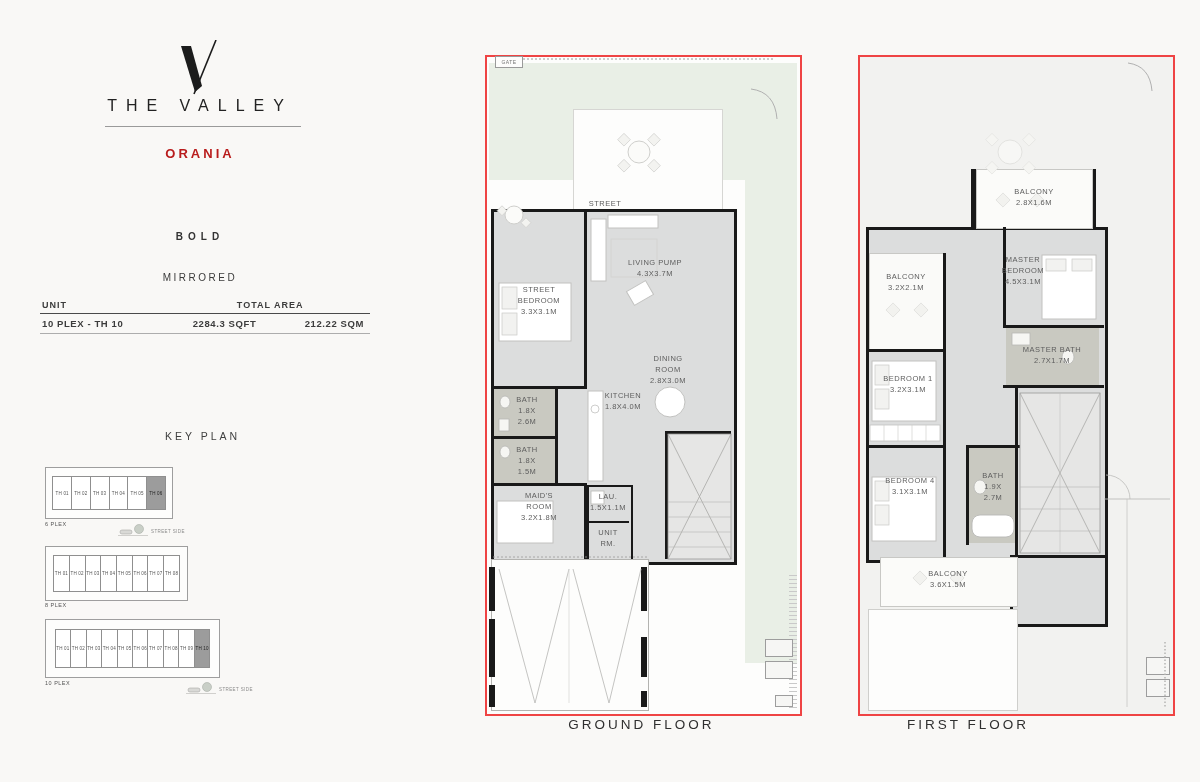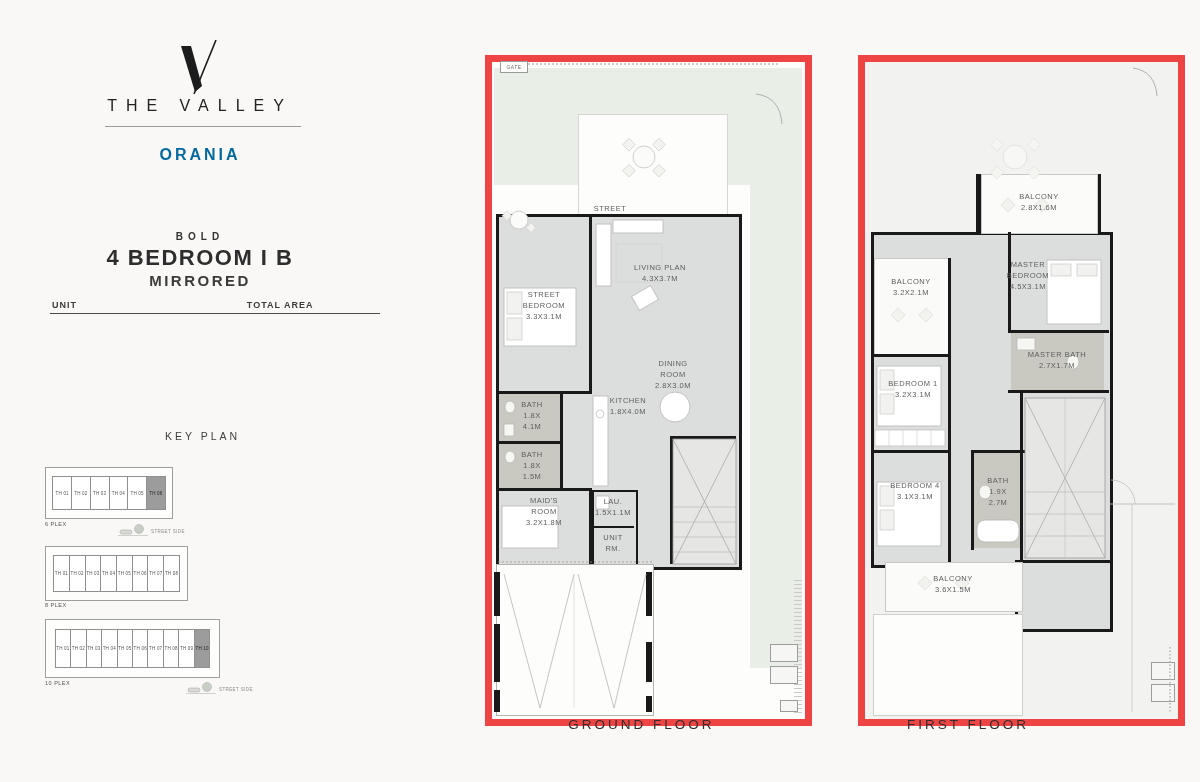--- a/index.html
+++ b/index.html
@@ -3,42 +3,42 @@
 <meta charset="utf-8">
 <style>
   html,body{margin:0;padding:0;background:#e8e8e8;}
   #canvas{position:relative;width:1200px;height:782px;background:#f9f8f6;overflow:hidden;
           font-family:"Liberation Sans",sans-serif;color:#2e2e2e;}
   .abs{position:absolute;}
   .ctr{text-align:center;}
   
   .brand-name{font-size:16px;letter-spacing:9px;font-weight:500;color:#222;}
   .brand-rule{height:1px;background:#9a9a9a;}
-  .brand-sub{font-size:16px;font-weight:bold;letter-spacing:3px;color:#0369a1;}
+  .brand-sub{font-size:13px;font-weight:bold;letter-spacing:3px;color:#b91c1c;}
   .collection{font-size:10px;font-weight:600;letter-spacing:5px;color:#333;}
   .unit-title{font-size:22px;font-weight:600;letter-spacing:1.5px;color:#2d2d2d;}
-  .unit-variant{font-size:15px;font-weight:700;letter-spacing:2.5px;color:#3a3a3a;}
+  .unit-variant{font-size:10px;font-weight:400;letter-spacing:2.5px;color:#3a3a3a;}
   .area-table{font-size:9.5px;color:#3c3c3c;}
   .at-head{display:flex;font-weight:bold;letter-spacing:1px;padding:3px 2px;border-bottom:1px solid #4a4a4a;font-size:9px;}
   .at-row{display:flex;font-weight:bold;letter-spacing:.6px;padding:4px 2px;border-bottom:1px solid #adadad;}
   .at-c1{width:40%;text-align:left;}
   .at-c2{width:32%;text-align:center;}
   .at-c3{width:28%;text-align:right;padding-right:4px;box-sizing:border-box;}
   .keyplan-title{font-size:10.5px;letter-spacing:3px;color:#3f3f3f;font-weight:500;}
   .kp-block{border:1px solid #9e9e9e;background:#fdfdfc;}
   .kp-row{position:absolute;left:5%;right:5%;top:16%;bottom:16%;display:flex;border:1px solid #8f8f8f;background:#fff;}
   .kp-cell{flex:1;border-right:1px solid #8f8f8f;display:flex;align-items:center;justify-content:center;
            font-size:4.5px;color:#555;letter-spacing:.2px;}
   .kp-cell:last-child{border-right:none;}
   .kp-cell.hl{background:#9c9c9c;background:#9c9c9c;color:#222;}
   .kp-caption{font-size:5.5px;color:#555;letter-spacing:.5px;}
   .street{display:flex;align-items:center;gap:3px;}
   .street-label{font-size:4.5px;color:#8b8b8b;letter-spacing:.4px;}
   
-  .plan{background:#fdfdfc;border:7px solid #ef4444;}
+  .plan{background:#fdfdfc;border:2px solid #ef4444;}
   .lawn{background:#e9efe6;}
   .wall{background:#191919;}
   .rm{position:absolute;transform:translate(-50%,-50%);text-align:center;
       font-size:7.5px;letter-spacing:.5px;color:#5d5d5d;line-height:1.45;font-weight:500;}
   .rm span{display:block;}
   .floor-caption{font-size:13.5px;letter-spacing:3px;color:#2f2f2f;font-weight:500;text-align:center;}
   .hatch{background:repeating-linear-gradient(180deg,#c9c9c9 0,#c9c9c9 1px,transparent 1px,transparent 4px);}
   .ubox{border:1px solid #9d9d9d;background:#f6f6f4;}
   .gatebox{border:1px solid #9a9a9a;background:#fdfdfc;font-size:5px;color:#777;display:flex;
            align-items:center;justify-content:center;letter-spacing:.5px;}
@@ -52,27 +52,31 @@
     <svg width="60" height="58" viewBox="0 0 60 58">
       <polygon points="13,6 23,6 34,46 27,52" fill="#1c1c1c"></polygon>
       <line x1="48" y1="0" x2="26" y2="54" stroke="#1c1c1c" stroke-width="1.6"></line>
     </svg>
   </div>
   <div class="abs ctr brand-name" style="left:75px;top:97px;width:250px">THE VALLEY</div>
   <div class="abs brand-rule" style="left:105px;top:126px;width:196px"></div>
   <div class="abs ctr brand-sub" style="left:75px;top:146px;width:250px">ORANIA</div>
 
   <div class="abs ctr collection" style="left:75px;top:231px;width:250px">BOLD</div>
-  <div class="abs ctr unit-title" style="left:45px;top:245px;width:310px">4 BEDROOM I B</div>
   <div class="abs ctr unit-variant" style="left:75px;top:272px;width:250px">MIRRORED</div>
 
-  <div class="abs area-table" style="left:50px;top:297px;width:330px">
+  <div class="abs area-table" style="left:40px;top:297px;width:330px">
     <div class="at-head">
       <div class="at-c1">UNIT</div>
       <div style="width:60%;text-align:center">TOTAL AREA</div>
+    </div>
+    <div class="at-row">
+      <div class="at-c1">10 PLEX - TH 10</div>
+      <div class="at-c2">2284.3 SQFT</div>
+      <div class="at-c3">212.22 SQM</div>
     </div>
   </div>
 
   <div class="abs ctr keyplan-title" style="left:75px;top:430px;width:255px">KEY PLAN</div>
 
   <div class="abs kp-block" style="left:45px;top:467px;width:126px;height:50px">
     <div class="kp-row">
         <div class="kp-cell">TH 01</div>
         <div class="kp-cell">TH 02</div>
         <div class="kp-cell">TH 03</div>
@@ -218,34 +222,34 @@
 
     <div class="rm" style="left:118px;top:147px;width:64px">
       <span>STREET</span>
       <span></span>
     </div>
     <div class="rm" style="left:52px;top:244px;width:58px">
       <span>STREET BEDROOM</span>
       <span>3.3X3.1M</span>
     </div>
     <div class="rm" style="left:168px;top:212px;width:80px">
-      <span>LIVING PLAN</span>
+      <span>LIVING PUMP</span>
       <span>4.3X3.7M</span>
     </div>
     <div class="rm" style="left:181px;top:313px;width:46px">
       <span>DINING ROOM</span>
       <span>2.8X3.0M</span>
     </div>
     <div class="rm" style="left:136px;top:345px;width:62px">
       <span>KITCHEN</span>
       <span>1.8X4.0M</span>
     </div>
     <div class="rm" style="left:40px;top:354px;width:32px">
       <span>BATH</span>
-      <span>1.8X 4.1M</span>
+      <span>1.8X 2.6M</span>
     </div>
     <div class="rm" style="left:40px;top:404px;width:32px">
       <span>BATH</span>
       <span>1.8X 1.5M</span>
     </div>
     <div class="rm" style="left:52px;top:450px;width:48px">
       <span>MAID'S ROOM</span>
       <span>3.2X1.8M</span>
     </div>
     <div class="rm" style="left:121px;top:446px;width:38px">

